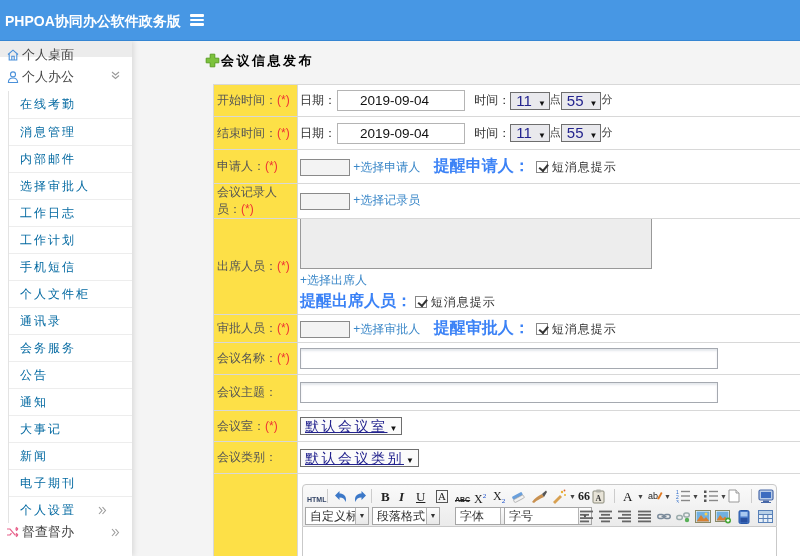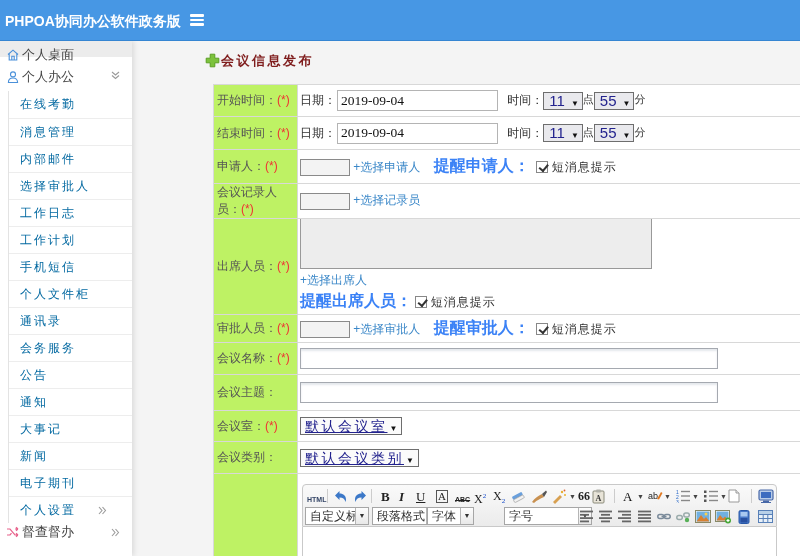--- a/index.html
+++ b/index.html
@@ -12,32 +12,32 @@
 .burger i { display:block; height:2.6px; background:#fff; border-radius:1px; margin-bottom:2px; }
 
 .side { position:absolute; left:0; top:41px; width:132px; height:515px; background:#fff; box-shadow:2px 0 5px rgba(0,0,0,.10); z-index:4; }
 .m1 { position:relative; height:28px; line-height:28px; font-size:13px; color:#444; padding-left:22px; }
 .m1 .ic { position:absolute; left:6px; top:7px; width:14px; height:14px; }
 .chev { position:absolute; }
 .sub { margin-left:8px; border-left:1px solid #e3e3e3; }
 .sub a { display:block; position:relative; height:27px; line-height:27px; padding-left:11px; font-size:12px; letter-spacing:2px; color:#0369a1; text-decoration:none; }
 .sub a + a { border-top:1px solid #ededed; }
 
-.title { position:absolute; left:205px; top:52px; font-size:13px; font-weight:bold; color:#7f1d1d; letter-spacing:2.5px; }
+.title { position:absolute; left:205px; top:52px; font-size:13px; font-weight:bold; color:#000000; letter-spacing:2.5px; }
 .title svg { vertical-align:-3px; margin-right:1px; }
 
 table.f { position:absolute; left:213px; top:84px; width:610px; border-collapse:collapse; table-layout:fixed; }
 table.f td { border:1px solid #d8d8d8; font-size:12px; vertical-align:middle; }
-td.lb { width:84px; background:#bef264; color:#555; padding-left:3px;margin-top:32px; }
+td.lb { width:84px; background:#fde047; color:#555; padding-left:3px;margin-top:32px; }
 td.fd { background:#fff; padding-left:2px; color:#333; }
 .red { color:#ee3333; }
 .r1 { height:32px; } .r2 { height:33px; } .r3 { height:34px; } .r4 { height:32px; }
 .r5 { height:96px; } .r6 { height:28px; } .r7 { height:32px; } .r8 { height:36px; }
 .r9 { height:31px; } .r10 { height:32px; } .r11 { height:130px; }
-input.date { width:161px; height:21px; border:1px solid #b4b4b4; font-family:Liberation Serif, serif; font-size:13.5px; color:#111; padding-left:3px; margin:0 6px 0 1px; vertical-align:middle; }
+input.date { width:128px; height:21px; border:1px solid #b4b4b4; font-family:Liberation Sans, sans-serif; font-size:13.5px; color:#111; padding-left:22px; margin:0 6px 0 1px; vertical-align:middle; }
 .tsel { display:inline-block; height:18px; line-height:16px; border:1px solid #6e6e6e; background:#e9e9ed; color:#23238e; font-size:15px; padding:0 3px 0 5px; vertical-align:middle; }
 .tsel b { font-weight:normal; color:#111; font-size:8px; margin-left:6px; }
 input.sm { width:50px; height:17px; border:1px solid #8a8a8a; background:#f3f3f3; vertical-align:middle; }
 .dot { font-size:11px; vertical-align:1px; }
 .msg { letter-spacing:1px; }
 a.lnk { color:#3a87c8; text-decoration:none; font-size:12px; }
 b.rem { color:#3b82f6; font-size:16px; }
 .cb { display:inline-block; width:12px; height:12px; border:1px solid #888; background:#fff; position:relative; vertical-align:-2px; }
 .cb:after { content:""; position:absolute; left:1.5px; top:1.5px; width:7px; height:3.5px; border-left:2px solid #333; border-bottom:2px solid #333; transform:rotate(-50deg); }
 textarea.ta { width:352px; height:51px; border:1px solid #999; background:#ededed; resize:none; display:block; margin-top:-3px; }
@@ -242,21 +242,21 @@
       <span class="s" style="left:448px;"></span>
       <svg class="mvec" style="left:455px;top:4px;" width="16" height="14" viewBox="0 0 16 14">
                 <rect x="1" y="1" width="14" height="10" rx="1.5" fill="#b8cce8" stroke="#4868a8" stroke-width="1.2"></rect>
                 <rect x="3" y="3" width="10" height="6" fill="#3c6cc0"></rect>
                 <rect x="5" y="11.5" width="6" height="1.5" fill="#4868a8"></rect>
                 <rect x="3" y="13" width="10" height="1" fill="#4868a8"></rect>
               </svg>
 
       <span class="dd" style="left:2px;width:64px;">自定义标题<i>▼</i></span>
       <span class="dd" style="left:69px;width:68px;">段落格式<i>▼</i></span>
-      <span class="dd" style="left:124px;width:47px;">字体<i>▼</i></span>
+      <span class="dd" style="left:152px;width:59px;">字体<i>▼</i></span>
       <span class="dd" style="left:201px;width:88px;">字号<i>▼</i></span>
       <span class="ti2" style="left:277px;"><svg width="13" height="13" viewBox="0 0 13 13">
                   <g stroke="#666" stroke-width="1.8">
                     <path d="M0 1.5 H13"></path>
                     <path d="M0 4.8 H9"></path>
                     <path d="M0 8.1 H13"></path>
                     <path d="M0 11.4 H9"></path>
                   </g>
                 </svg></span>
       <span class="ti2" style="left:296px;"><svg width="13" height="13" viewBox="0 0 13 13">

